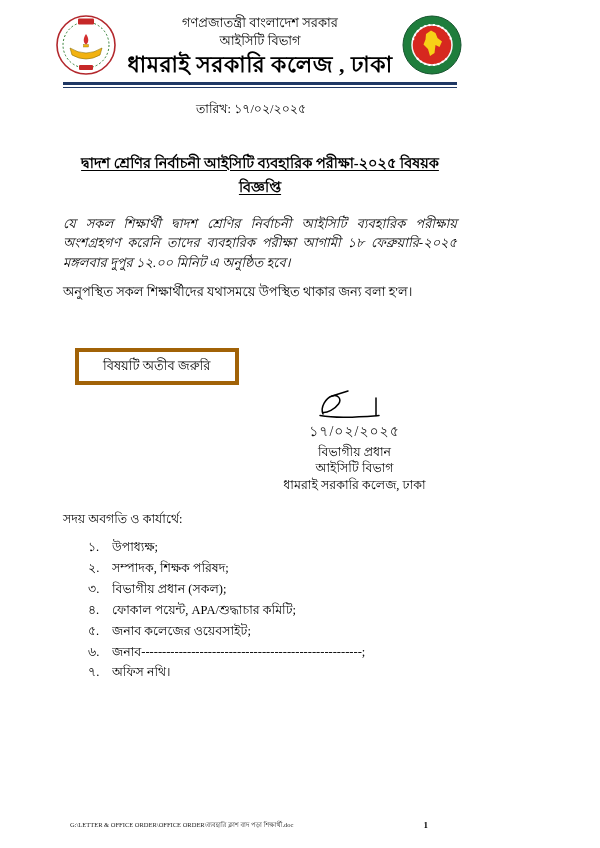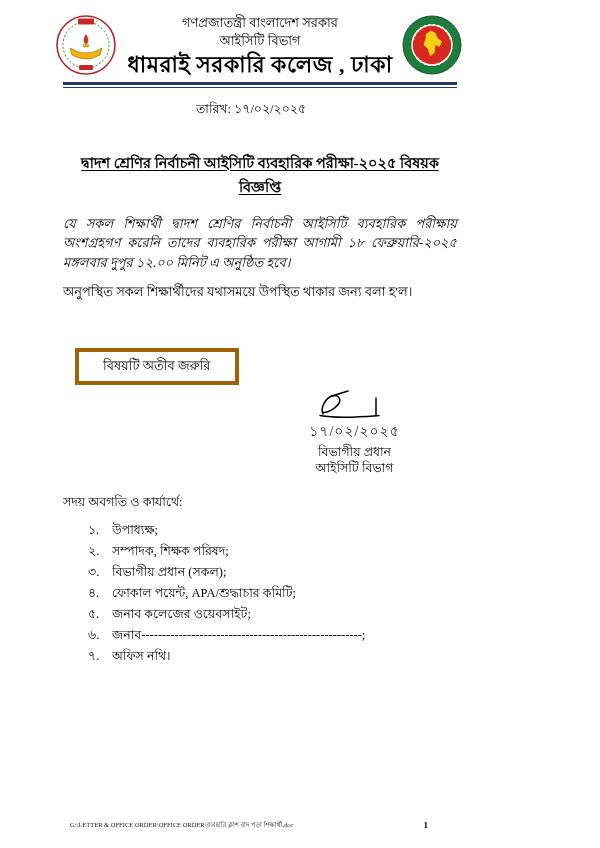--- a/index.html
+++ b/index.html
@@ -123,20 +123,21 @@
     <div class="sig-block">
       <svg class="sig-scribble" width="80" height="34" viewBox="0 0 80 34">
         <path d="M8 25 C5 18 11 9 17 7 C23 5 27 10 23.5 15 C20 20 12 24 8 23.5" fill="none" stroke="#000" stroke-width="1.5" stroke-linecap="round"></path>
         <path d="M17 7 L33 2" fill="none" stroke="#000" stroke-width="1.5" stroke-linecap="round"></path>
         <path d="M5 26.5 C22 29.5 42 28 64 26.5" fill="none" stroke="#000" stroke-width="1.5" stroke-linecap="round"></path>
         <path d="M61 26.5 L61 9" fill="none" stroke="#000" stroke-width="1.5" stroke-linecap="round"></path>
       </svg>
       <div class="sig-hand-date">১৭/০২/২০২৫</div>
       <div class="sig-line">বিভাগীয় প্রধান</div>
       <div class="sig-line">আইসিটি বিভাগ</div>
+      <div class="sig-line">ধামরাই সরকারি কলেজ, ঢাকা</div>
     </div>
 
     <div class="cc-heading">সদয় অবগতি ও কার্যার্থে:</div>
     <div class="cc-list">
       <div class="cc-item">
         <span class="cc-num">১.</span>
         <span class="cc-text">উপাধ্যক্ষ;</span>
       </div>
       <div class="cc-item">
         <span class="cc-num">২.</span>

